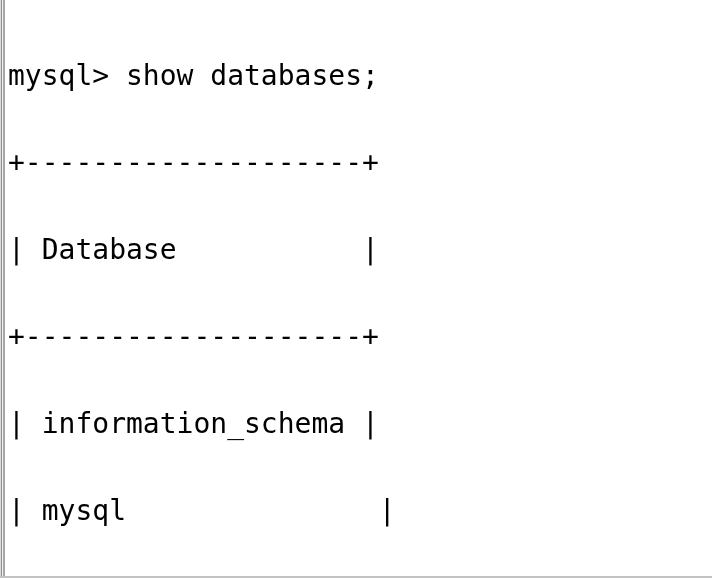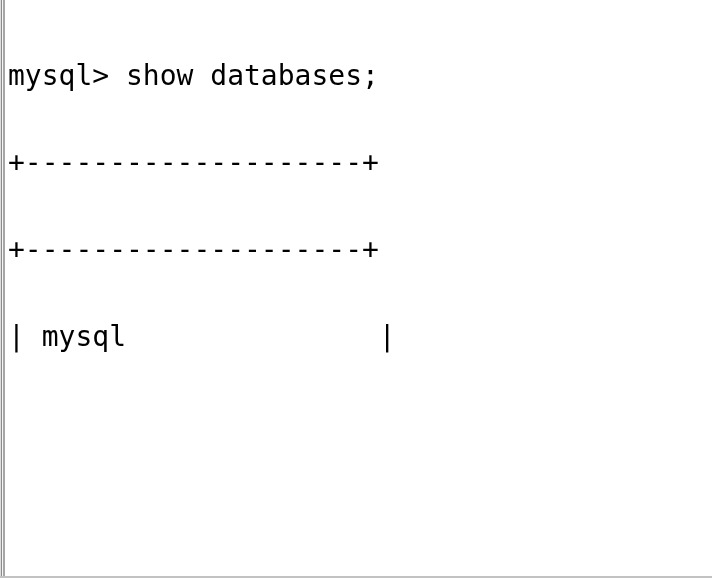--- a/index.html
+++ b/index.html
@@ -58,21 +58,23 @@
 </style>
 </head>
 <body>
 
 <div class="terminal-window">
   <div class="left-edge"></div>
 
   <div class="terminal-output">
     <div class="line">mysql&gt; show databases;</div>
     <div class="line">+--------------------+</div>
+    <div class="line">| Database           |</div>
     <div class="line">+--------------------+</div>
+    <div class="line">| information_schema |</div>
     <div class="line">| mysql               |</div>
     
     
     
     
     
     
     
     
     

